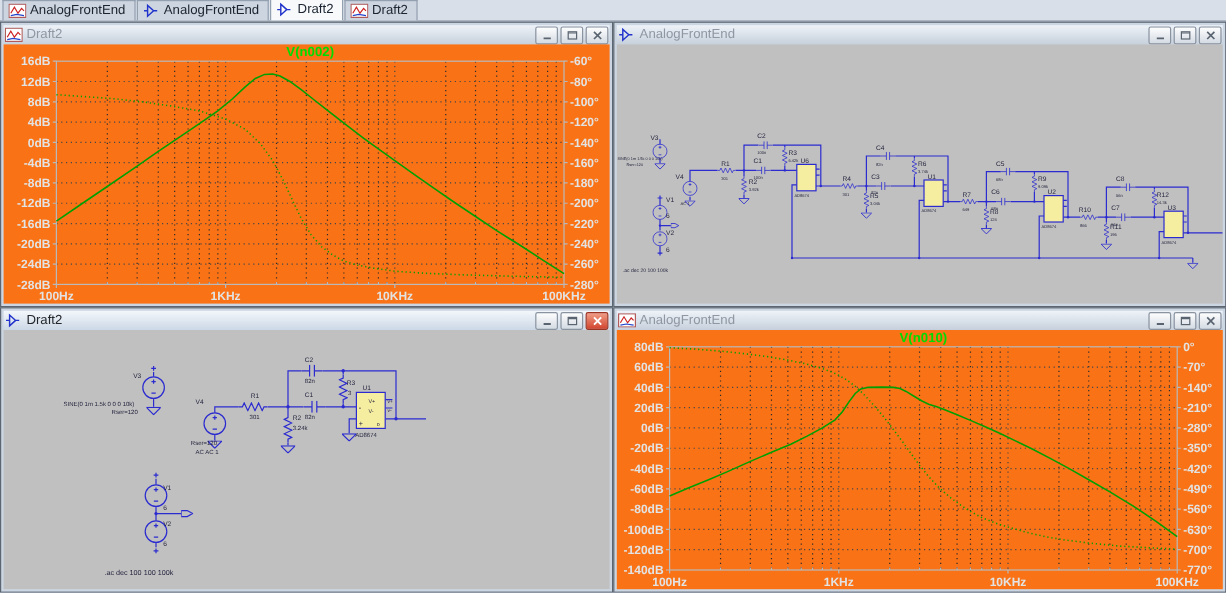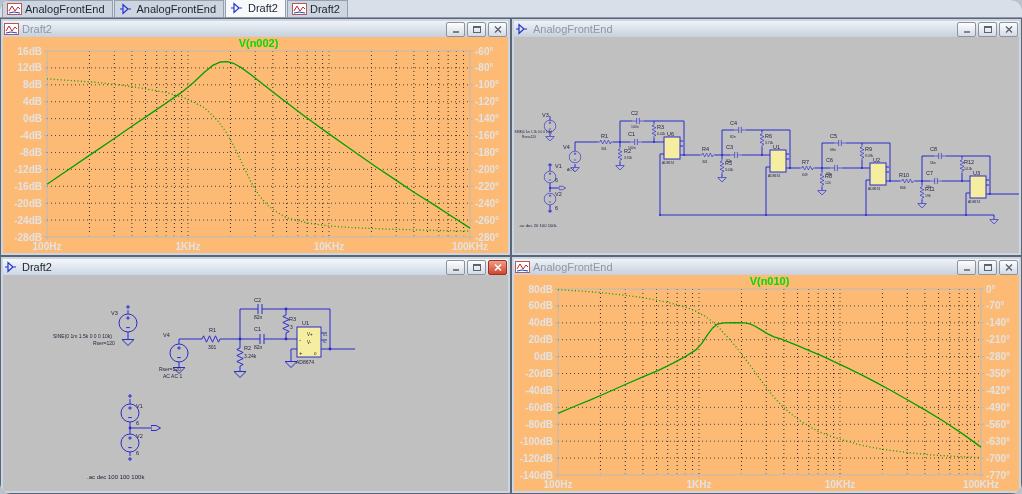--- a/index.html
+++ b/index.html
@@ -1,16 +1,16 @@
 <!DOCTYPE html>
 <html><head>
 <meta charset="utf-8">
 <style>
   html,body{margin:0;padding:0;background:#b9c2cd;font-family:"Liberation Sans",sans-serif;}
-  .page{position:relative;width:1022px;height:494px;overflow:hidden;background:#8b95a3;border-radius:11px;}
+  .page{position:relative;width:1022px;height:494px;overflow:hidden;background:#8b95a3;}
   
   .tabbar{position:absolute;left:0;top:0;width:1022px;height:18px;background:#d8dfe8;
           border-bottom:1px solid #8e98a6;display:flex;align-items:flex-end;padding-left:2px;box-sizing:border-box;}
   .tab{display:flex;align-items:center;gap:3px;height:15px;padding:0 7px 1px 4px;font-size:11px;color:#1b2430;
        border:1px solid #93a0b0;border-bottom:none;background:#cdd5e0;margin-right:1px;cursor:default;}
   .tab.active{background:#f7f9fb;height:16px;}
   .ticon{display:inline-flex;width:15px;height:12px;}
   
   .win{position:absolute;width:511px;height:238px;border:1px solid #5c6672;background:#ccd6e3;
        box-sizing:border-box;padding:2px;}
@@ -18,21 +18,21 @@
             background:linear-gradient(#eef3f8,#c6d0dc);font-size:11px;color:#9097a3;}
   .win.active .titlebar{background:linear-gradient(#f3f7fb,#ccd8e6);color:#23262b;}
   .ttext{white-space:nowrap;}
   .wbtns{margin-left:auto;display:flex;gap:2px;}
   .wbtn{width:17px;height:13px;border:1px solid #8a93a0;border-radius:2px;
         background:linear-gradient(#fdfdfd,#d4dbe4);display:flex;align-items:center;justify-content:center;}
   .wbtn svg{stroke:#5a6470;fill:none;}
   .wbtn.red{background:linear-gradient(#f09d86,#d2452e);border-color:#9c3322;}
   .wbtn.red svg{stroke:#fff;}
   .client{position:relative;width:505px;height:216px;background:#c0c0c0;overflow:hidden;}
-  .client.plot{background:#fdba74;}
+  .client.plot{background:#f97316;}
   .client svg{display:block;}
   
   .gmin{stroke:#2a2a2a;stroke-dasharray:1,3;stroke-width:1;}
   .gmaj{stroke:#474747;stroke-dasharray:1,3;stroke-width:1;}
   .pframe{fill:none;stroke:#b9b9b9;}
   .tick{stroke:#b9b9b9;stroke-width:1;}
   .alab{fill:#e3e3e3;font-size:10px;font-weight:bold;font-family:"Liberation Sans",sans-serif;}
   .ptitle{font-size:11px;font-weight:bold;font-family:"Liberation Sans",sans-serif;}
   .trace{fill:none;stroke-width:1.3;}
   

